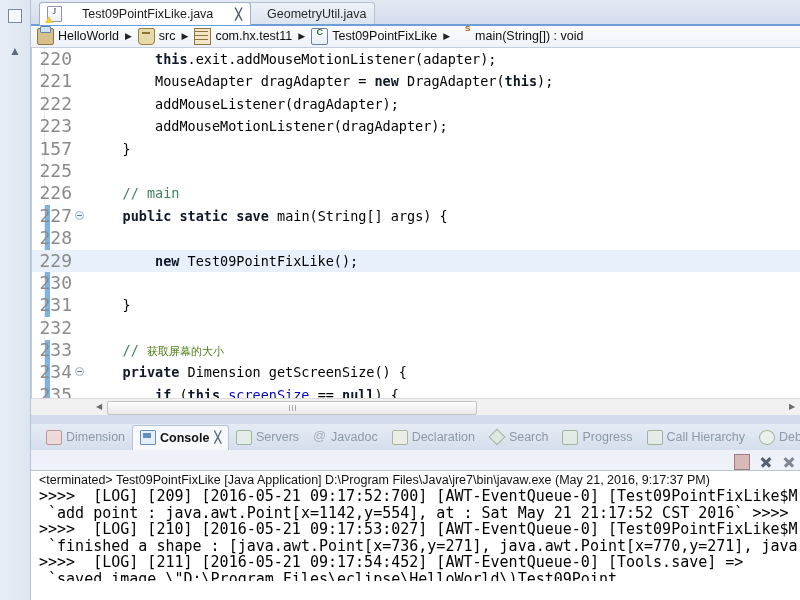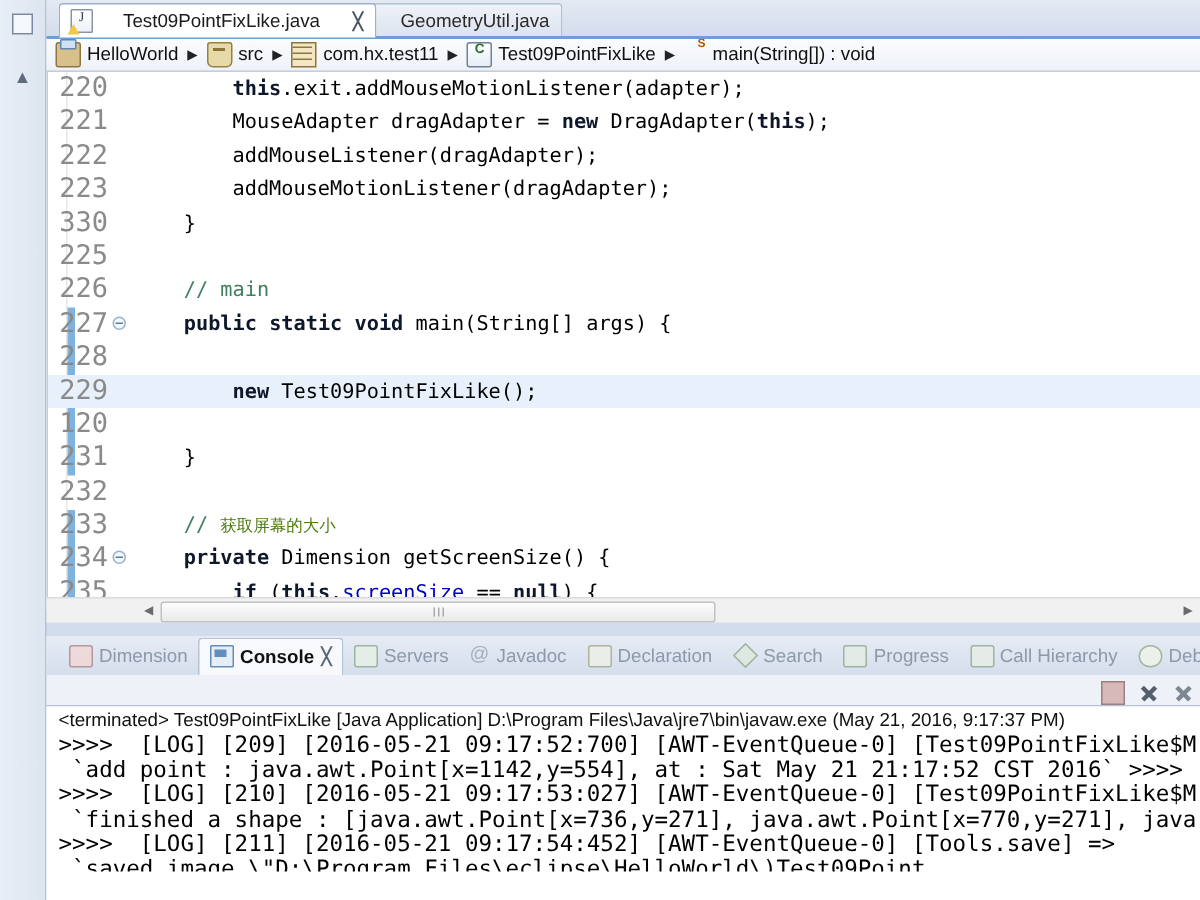--- a/index.html
+++ b/index.html
@@ -351,27 +351,27 @@
     <div class="code-wrap">
       <div class="gutter"></div>
       <div class="fold-strip"></div>
       <div class="method-bar" style="top:157px;height:112px;"></div>
       <div class="method-bar" style="top:292px;height:68px;"></div>
       <div class="lines" id="code-lines">
           <div class="line"><span class="ln">220</span><span class="code"><span>        </span><span class="kw">this</span><span>.exit.addMouseMotionListener(adapter);</span></span></div>
           <div class="line"><span class="ln">221</span><span class="code"><span>        MouseAdapter dragAdapter = </span><span class="kw">new</span><span> DragAdapter(</span><span class="kw">this</span><span>);</span></span></div>
           <div class="line"><span class="ln">222</span><span class="code"><span>        addMouseListener(dragAdapter);</span></span></div>
           <div class="line"><span class="ln">223</span><span class="code"><span>        addMouseMotionListener(dragAdapter);</span></span></div>
-          <div class="line"><span class="ln">330</span><span class="code"><span>    }</span></span></div>
+          <div class="line"><span class="ln">157</span><span class="code"><span>    }</span></span></div>
           <div class="line"><span class="ln">225</span><span class="code"></span></div>
           <div class="line"><span class="ln">226</span><span class="code"><span class="cmt">    // main</span></span></div>
-          <div class="line"><span class="ln">227</span><span class="fold"></span><span class="code"><span>    </span><span class="kw">public</span><span> </span><span class="kw">static</span><span> </span><span class="kw">void</span><span> main(String[] args) {</span></span></div>
+          <div class="line"><span class="ln">227</span><span class="fold"></span><span class="code"><span>    </span><span class="kw">public</span><span> </span><span class="kw">static</span><span> </span><span class="kw">save</span><span> main(String[] args) {</span></span></div>
           <div class="line"><span class="ln">228</span><span class="code"></span></div>
           <div class="line hl"><span class="ln">229</span><span class="code"><span>        </span><span class="kw">new</span><span> Test09PointFixLike();</span></span></div>
-          <div class="line"><span class="ln">120</span><span class="code"></span></div>
+          <div class="line"><span class="ln">230</span><span class="code"></span></div>
           <div class="line"><span class="ln">231</span><span class="code"><span>    }</span></span></div>
           <div class="line"><span class="ln">232</span><span class="code"></span></div>
           <div class="line"><span class="ln">233</span><span class="code"><span class="cmt">    // </span><span class="cmt-cn">获取屏幕的大小</span></span></div>
           <div class="line"><span class="ln">234</span><span class="fold"></span><span class="code"><span>    </span><span class="kw">private</span><span> Dimension getScreenSize() {</span></span></div>
           <div class="line"><span class="ln">235</span><span class="code"><span>        </span><span class="kw">if</span><span> (</span><span class="kw">this</span><span>.</span><span class="fld">screenSize</span><span> == </span><span class="kw">null</span><span>) {</span></span></div>
           <div class="line"><span class="ln">236</span><span class="code"></span></div>
         </div>
     </div>
   </div>
 

